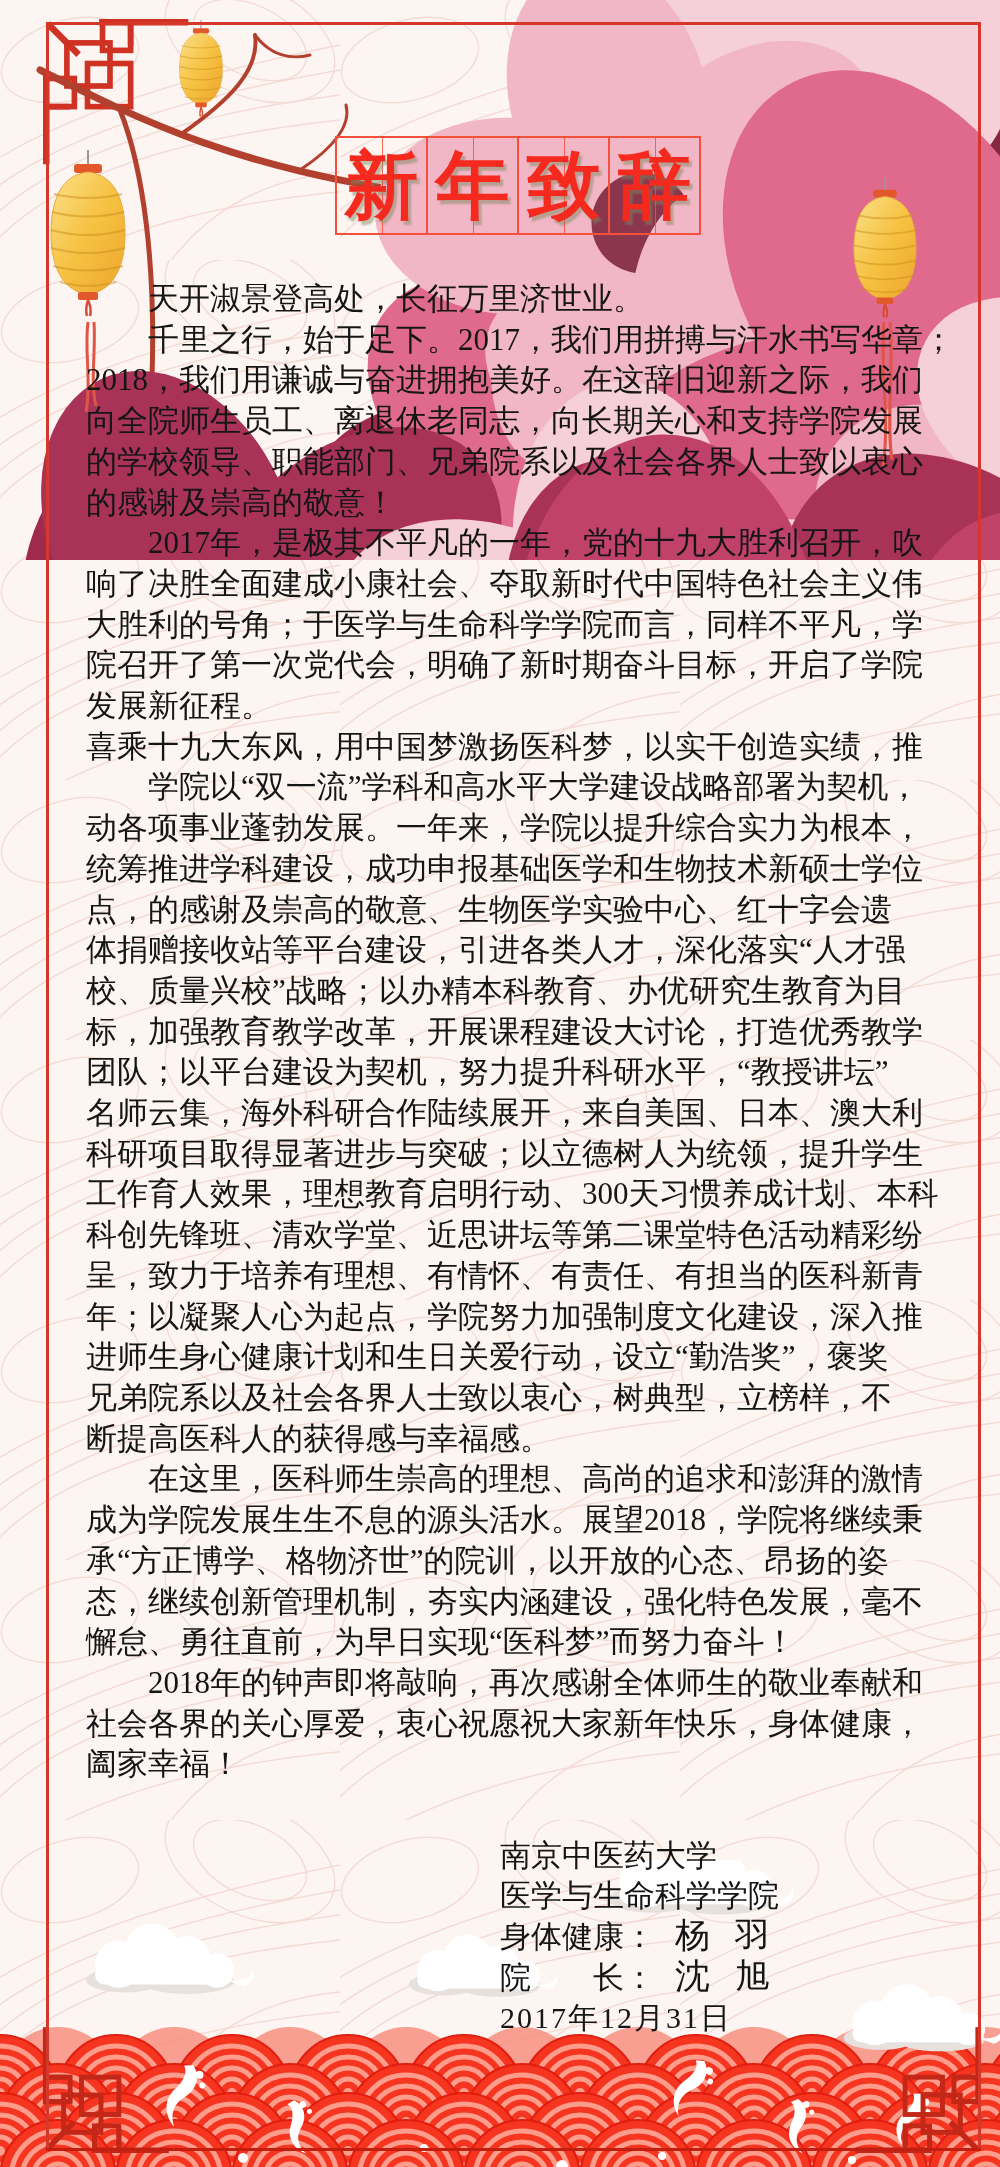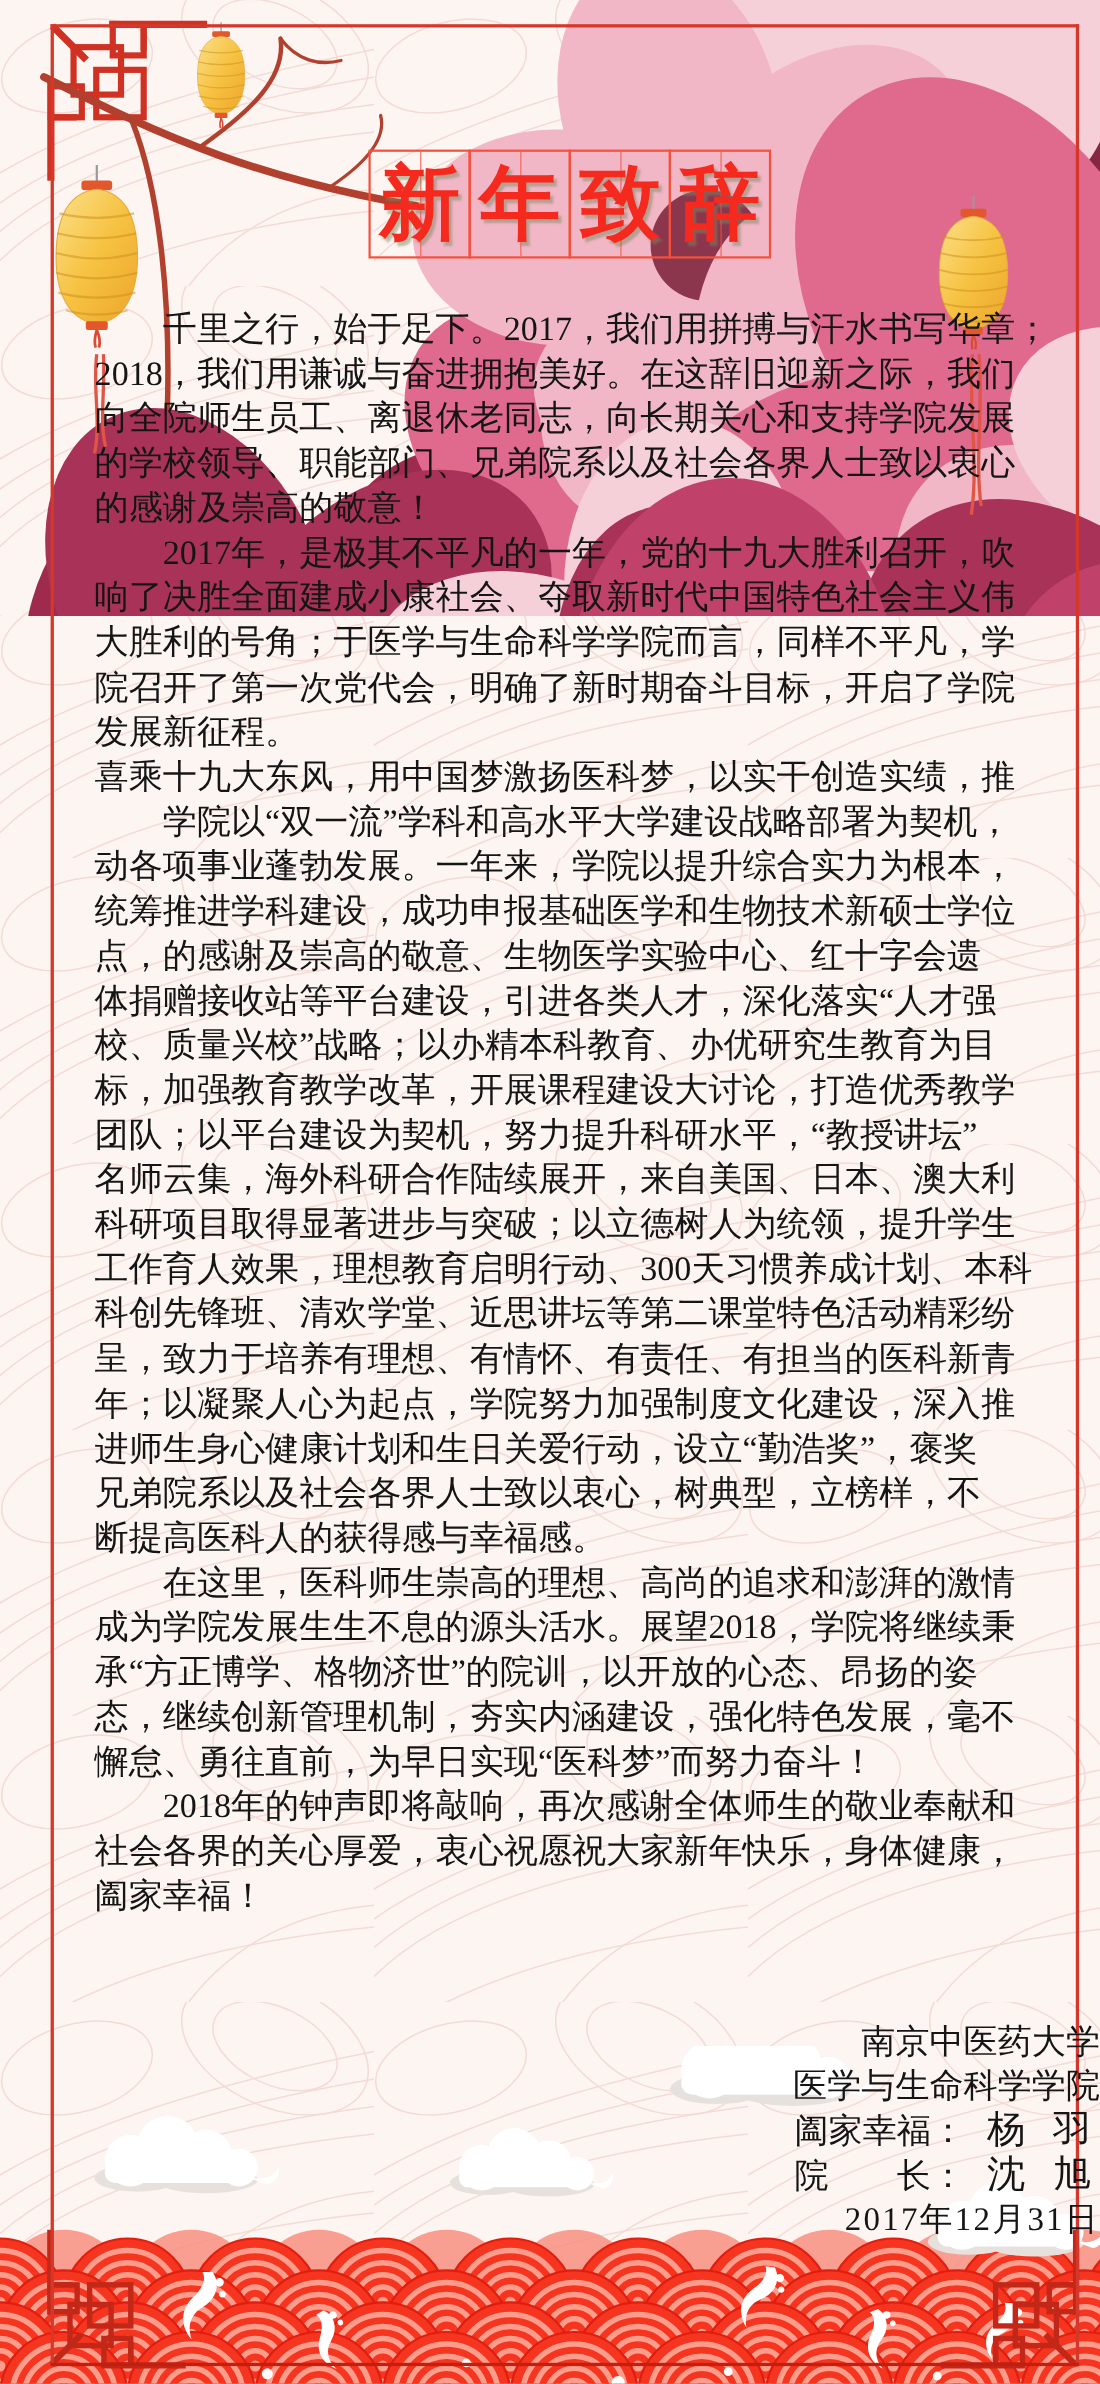--- a/index.html
+++ b/index.html
@@ -20,21 +20,21 @@
   .title-cell::after{content:'';position:absolute;left:50%;top:0;bottom:0;width:1px;
                      background:rgba(244,80,60,.85);}
   .title-char{position:relative;z-index:2;font-size:74px;font-weight:bold;color:#f5291d;
               line-height:1;text-shadow:3px 4px 2px rgba(125,135,95,.5);}
   
   .letter{position:absolute;left:86px;top:279px;width:845px;z-index:5;
           font-size:31px;line-height:40.7px;color:#151515;}
   .letter .line{white-space:nowrap;}
   .letter .line.first{text-indent:62px;}
   
-  .signature{position:absolute;left:500px;top:1836px;width:500px;z-index:6;text-align:right;
+  .signature{position:absolute;left:500px;top:1836px;width:500px;z-index:6;text-align:left;
              font-size:31px;line-height:40px;color:#151515;}
   .sig-name{font-weight:400;font-size:35px;letter-spacing:8px;margin-left:20px;}
   .sig-date{font-weight:400;font-size:30px;letter-spacing:2px;}
   .deco{position:absolute;left:0;z-index:4;pointer-events:none;}
   .bg{position:absolute;left:0;top:0;z-index:0;}
 </style>
 </head>
 <body>
 
 <svg width="0" height="0" style="position:absolute" aria-hidden="true">
@@ -219,20 +219,21 @@
     </div>
   <div class="title-cell">
     <span class="title-char">致</span>
     </div>
   <div class="title-cell">
     <span class="title-char">辞</span>
     </div>
 </div>
 
 <div class="letter">
+    <div class="line first">天开淑景登高处，长征万里济世业。</div>
     <div class="line first">千里之行，始于足下。2017，我们用拼搏与汗水书写华章；</div>
     <div class="line">2018，我们用谦诚与奋进拥抱美好。在这辞旧迎新之际，我们</div>
     <div class="line">向全院师生员工、离退休老同志，向长期关心和支持学院发展</div>
     <div class="line">的学校领导、职能部门、兄弟院系以及社会各界人士致以衷心</div>
     <div class="line">的感谢及崇高的敬意！</div>
     <div class="line first">2017年，是极其不平凡的一年，党的十九大胜利召开，吹</div>
     <div class="line">响了决胜全面建成小康社会、夺取新时代中国特色社会主义伟</div>
     <div class="line">大胜利的号角；于医学与生命科学学院而言，同样不平凡，学</div>
     <div class="line">院召开了第一次党代会，明确了新时期奋斗目标，开启了学院</div>
     <div class="line">发展新征程。</div>
@@ -261,21 +262,21 @@
     <div class="line">懈怠、勇往直前，为早日实现“医科梦”而努力奋斗！</div>
     <div class="line first">2018年的钟声即将敲响，再次感谢全体师生的敬业奉献和</div>
     <div class="line">社会各界的关心厚爱，衷心祝愿祝大家新年快乐，身体健康，</div>
     <div class="line">阖家幸福！</div>
   </div>
 
 <div class="signature">
   <div>南京中医药大学</div>
   <div>医学与生命科学学院</div>
   <div>
-    <span>阖家幸福：</span><span class="sig-name">杨 羽</span>
+    <span>身体健康：</span><span class="sig-name">杨 羽</span>
   </div>
   <div>
     <span>院　　长：</span><span class="sig-name">沈 旭</span>
   </div>
   <div class="sig-date">2017年12月31日</div>
 </div>
 
 <svg class="deco" style="top:1860px;z-index:5" width="1000" height="307" viewBox="0 0 1000 307">
   <g>
     <use href="#cl" x="600" y="-28" width="190" height="86"></use>

